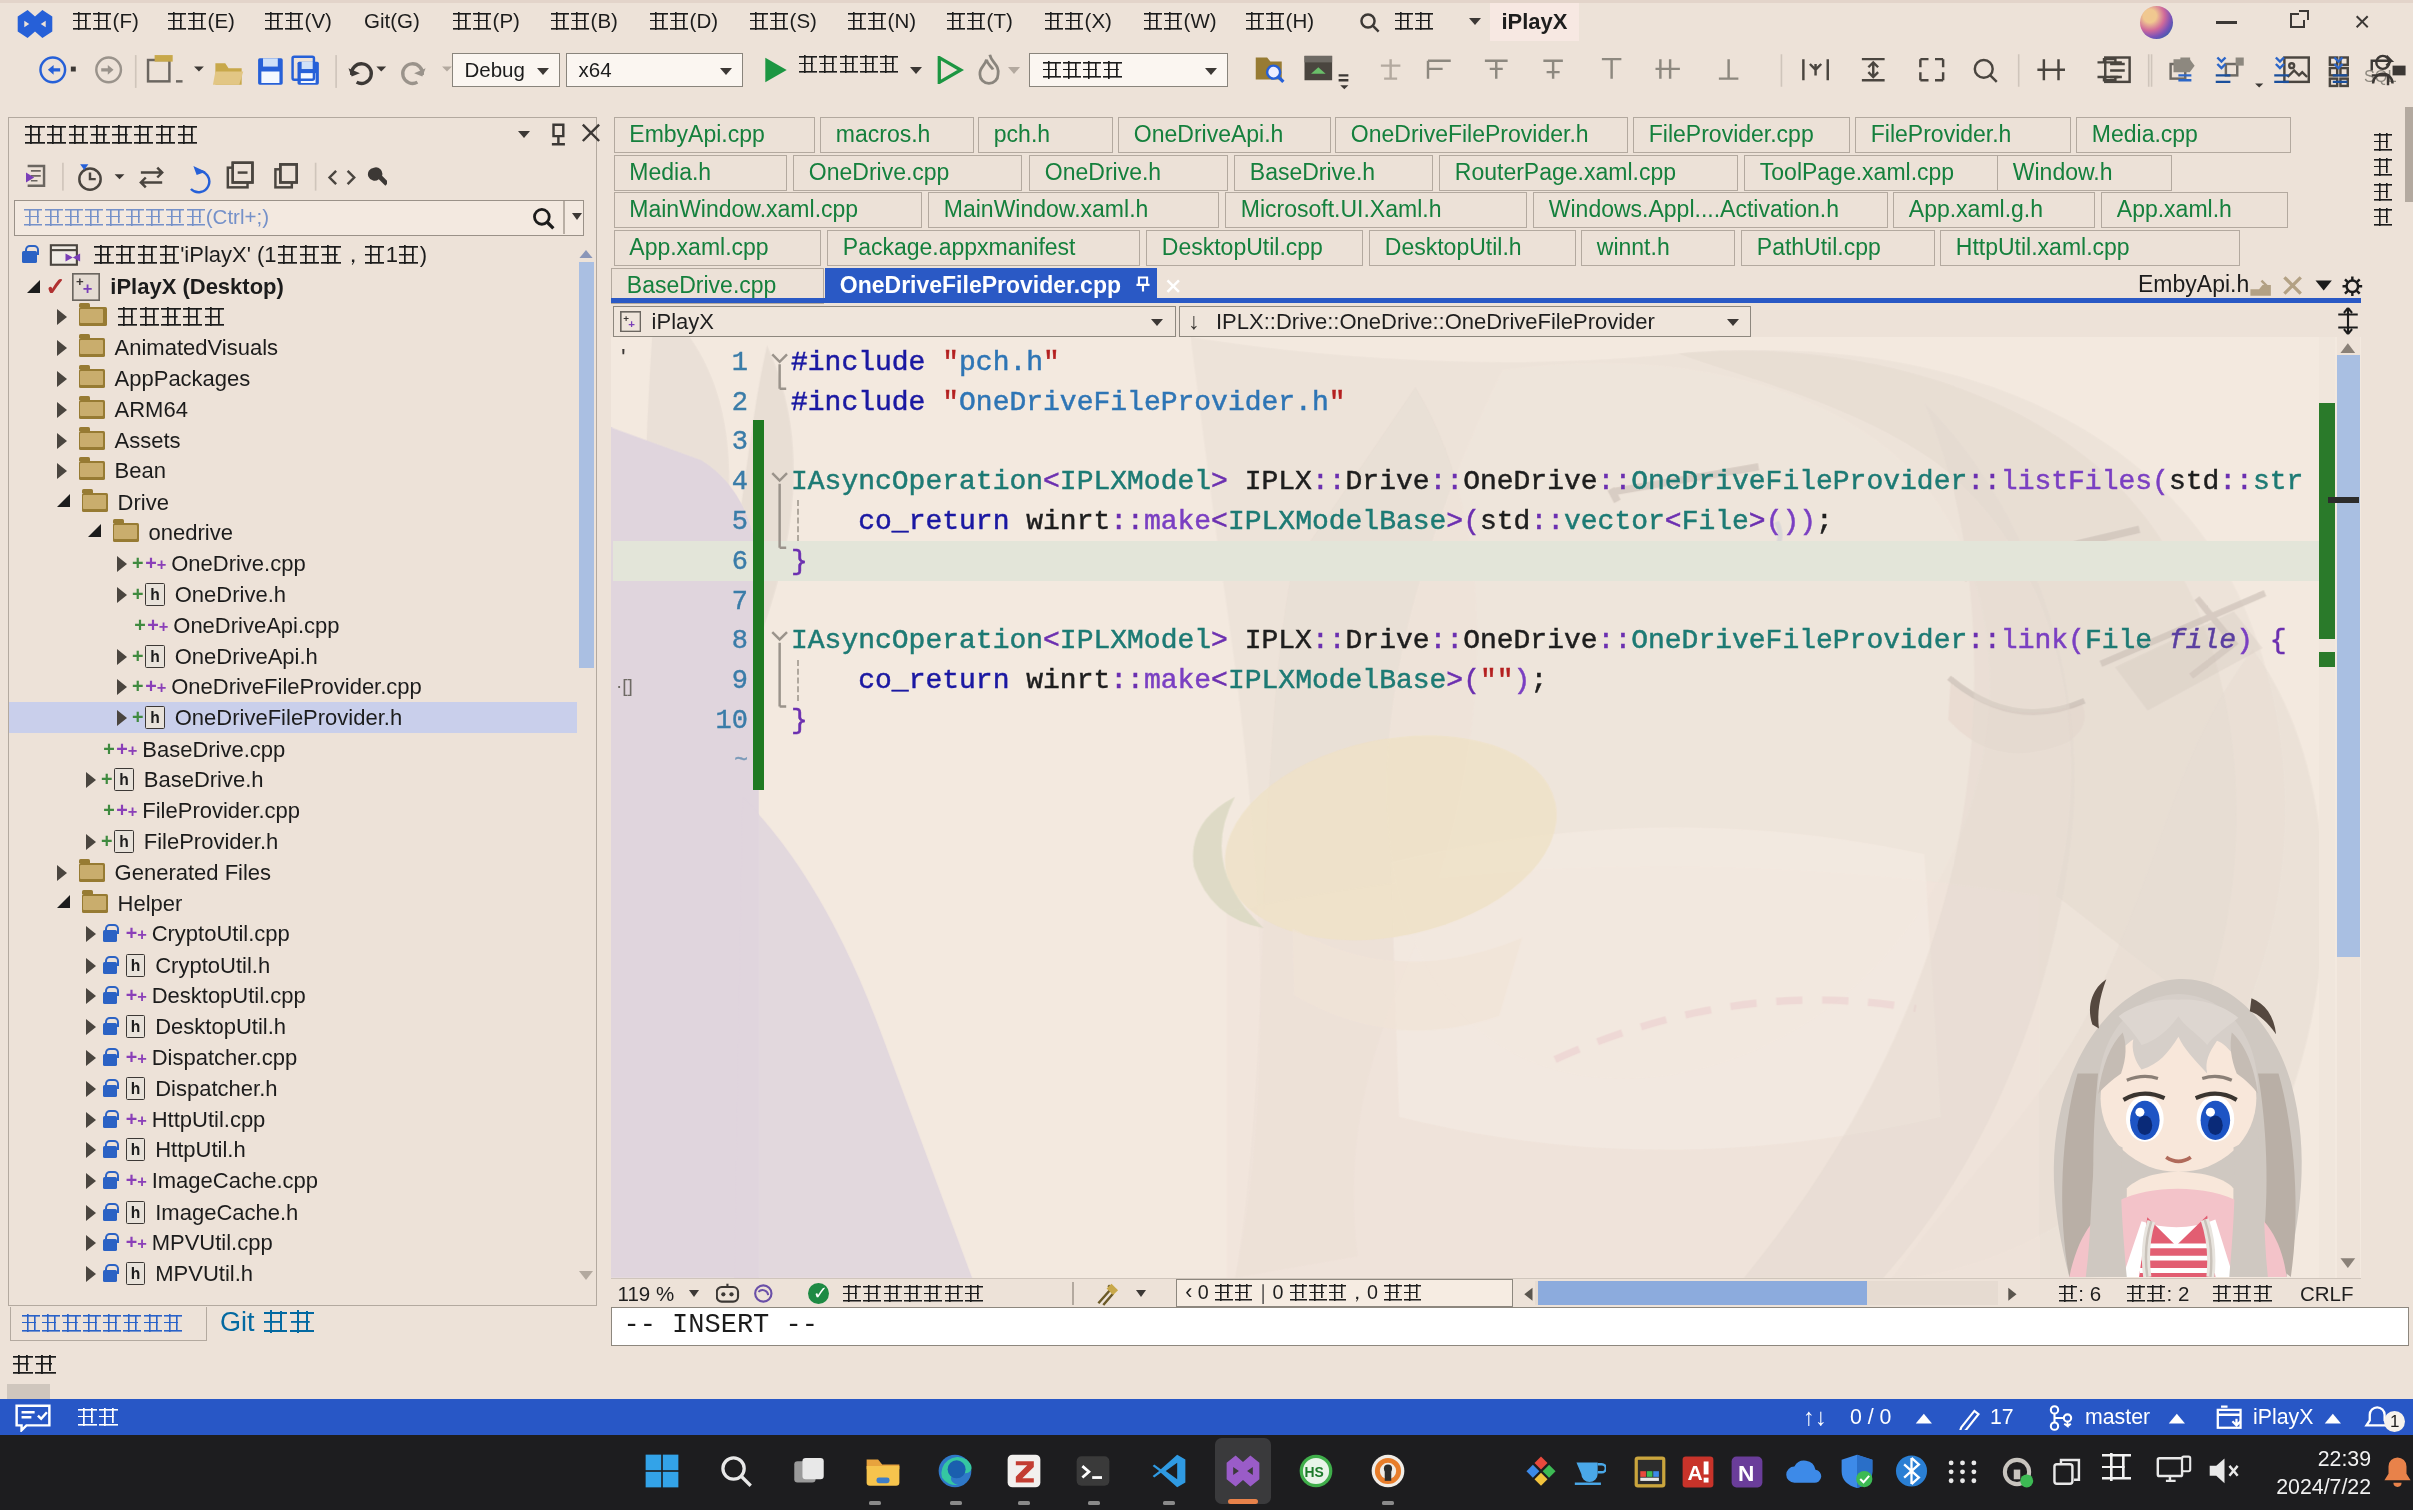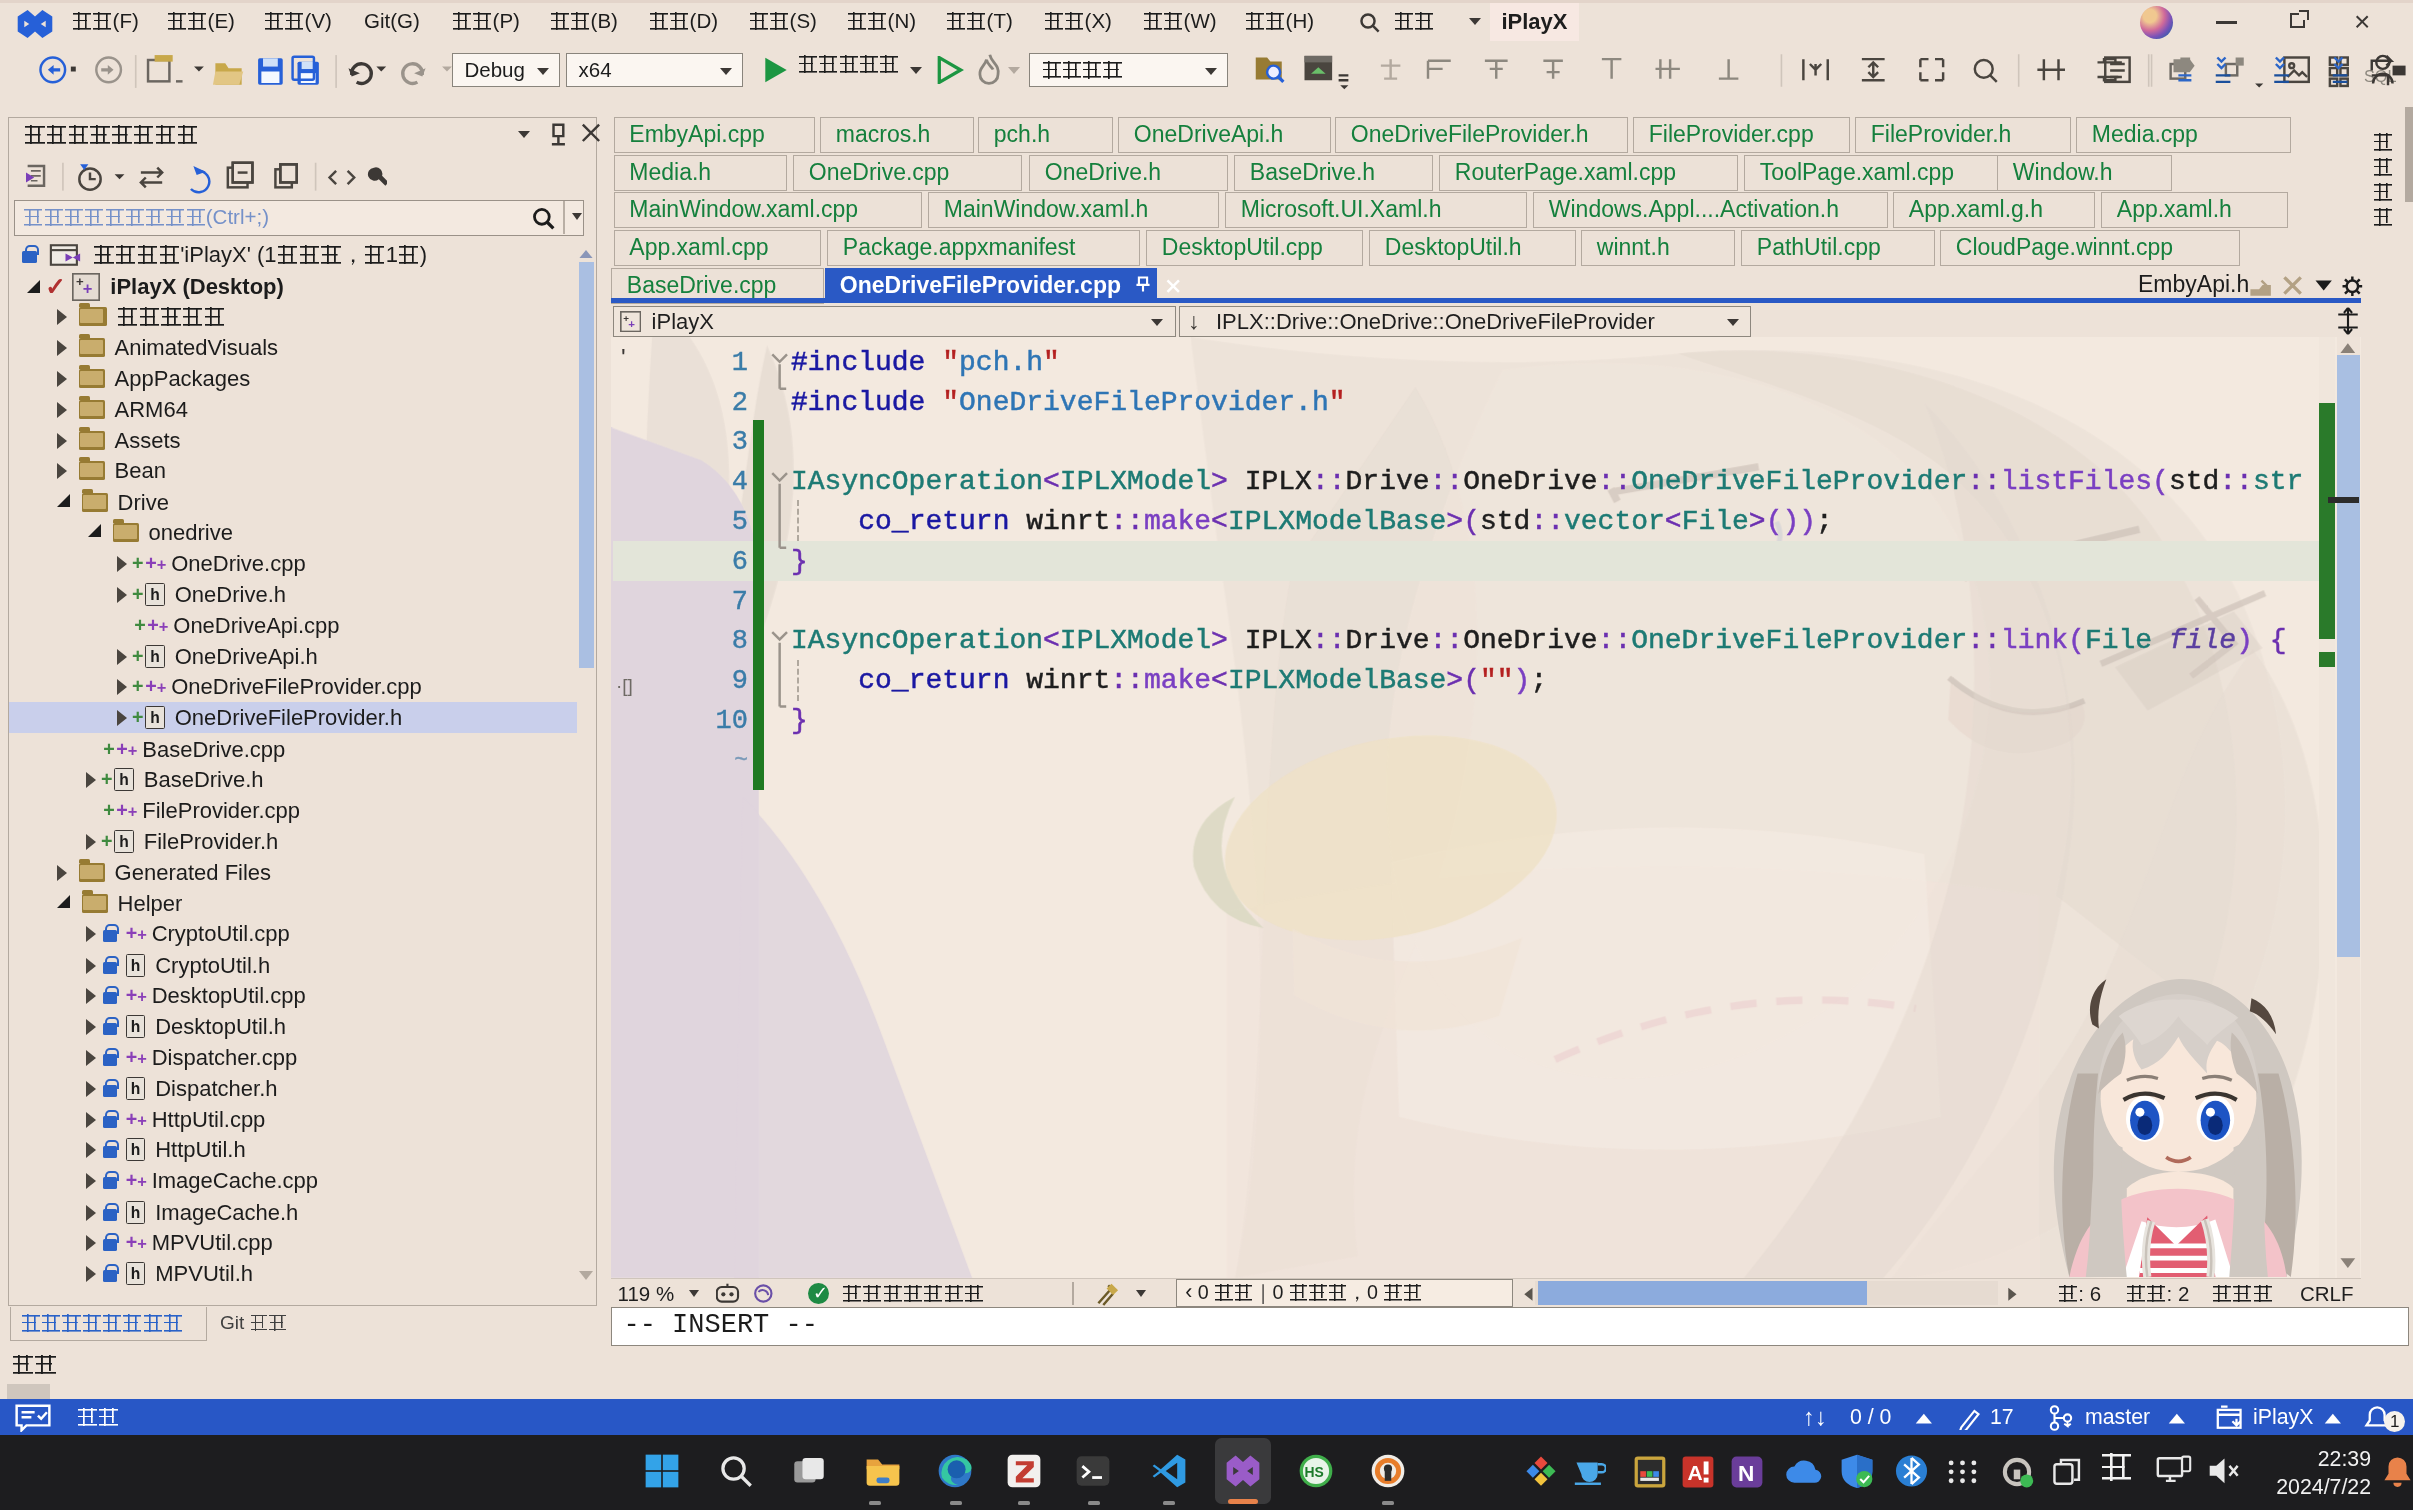--- a/index.html
+++ b/index.html
@@ -289,21 +289,21 @@
 <div class="tr" style="top:1079px;left:77px"><span class="ca"></span><span class="lock"></span><span class="hdoc">h</span>ImageCache.h</div>
 <div class="tr" style="top:1109px;left:77px"><span class="ca"></span><span class="lock"></span><span class="pp">+<small>+</small></span>MPVUtil.cpp</div>
 <div class="tr" style="top:1140px;left:77px"><span class="ca"></span><span class="lock"></span><span class="hdoc">h</span>MPVUtil.h</div>
 <svg class="a" style="left:568px;top:127px" width="18" height="18" viewBox="0 0 22 22">
       <path d="M3 16 l8-10 8 10 z" fill="#8a96b8"></path>
     </svg>
 <div class="a" style="left:570px;top:144px;width:14.8px;height:406px;background:#aabfe2"></div>
 <span class="dar" style="left:570px;top:1153px;border-top-color:#b3a99f;border-left-width:7.4px;border-right-width:7.4px;border-top-width:9px"></span>
 </div>
 <div class="a" style="left:9.9px;top:1307px;width:197px;height:34px;background:#ede2d8;border:1.6px solid #b3a99f;border-top:none;color:#2a62c8;font-size:20.5px;line-height:31px;padding-left:9.9px"><i class="cj"></i><i class="cj"></i><i class="cj"></i><i class="cj"></i><i class="cj"></i><i class="cj"></i><i class="cj"></i><i class="cj"></i></div>
-<div class="a" style="left:220px;top:1307px;height:34px;color:#404040;font-size:19px;line-height:31px">Git <i class="cj"></i><i class="cj"></i></div>
+<div class="a" style="left:220px;top:1307px;height:34px;color:#0369a1;font-size:27px;line-height:31px">Git <i class="cj"></i><i class="cj"></i></div>
 <div class="a" style="left:11.5px;top:1351px;font-size:23px;color:#1c1c1c"><i class="cj"></i><i class="cj"></i></div>
 <div class="a" style="left:7.4px;top:1384px;width:43px;height:14.8px;background:#cfc6bd"></div>
 
 <div class="a" id="editor" style="left:611px;top:107px;width:1750px;height:1240px;background:#ede2d8">
 
 <div class="tb" style="left:2.5px;top:9.9px;width:201px">EmbyApi.cpp</div>
 <div class="tb" style="left:209px;top:9.9px;width:154px">macros.h</div>
 <div class="tb" style="left:367px;top:9.9px;width:135px">pch.h</div>
 <div class="tb" style="left:507px;top:9.9px;width:213px">OneDriveApi.h</div>
 <div class="tb" style="left:724px;top:9.9px;width:293px">OneDriveFileProvider.h</div>
@@ -322,21 +322,21 @@
 <div class="tb" style="left:614px;top:85px;width:302px">Microsoft.UI.Xaml.h</div>
 <div class="tb" style="left:922px;top:85px;width:355px">Windows.Appl....Activation.h</div>
 <div class="tb" style="left:1282px;top:85px;width:202px">App.xaml.g.h</div>
 <div class="tb" style="left:1490px;top:85px;width:187px">App.xaml.h</div>
 <div class="tb" style="left:2.5px;top:123px;width:207px">App.xaml.cpp</div>
 <div class="tb" style="left:216px;top:123px;width:313px">Package.appxmanifest</div>
 <div class="tb" style="left:535px;top:123px;width:217px">DesktopUtil.cpp</div>
 <div class="tb" style="left:758px;top:123px;width:207px">DesktopUtil.h</div>
 <div class="tb" style="left:970px;top:123px;width:154px">winnt.h</div>
 <div class="tb" style="left:1130px;top:123px;width:194px">PathUtil.cpp</div>
-<div class="tb" style="left:1329px;top:123px;width:300px">CloudPage.winnt.cpp</div>
+<div class="tb" style="left:1329px;top:123px;width:300px">HttpUtil.xaml.cpp</div>
 <div class="tb" style="left:0;top:161px;width:213px">BaseDrive.cpp</div>
 <div class="a" style="left:214px;top:161px;width:332px;height:35px;background:#2a59c5;color:#fff;font-size:23px;font-weight:bold;line-height:34px;padding-left:14.8px;white-space:nowrap">OneDriveFileProvider.cpp<svg style="margin-left:13px;vertical-align:-1.6px" width="18" height="19.7" viewBox="0 0 22 24">
         <path d="M6 3 h10 v9 h-10 z M11 12 v8 M3 12 h16" stroke="#fff" stroke-width="2.6" fill="none"></path>
       </svg><svg style="margin-left:13px;vertical-align:-1.6px" width="16.4" height="16.4" viewBox="0 0 20 20">
         <path d="M3 3 l14 14 M17 3 l-14 14" stroke="#fff" stroke-width="3"></path>
       </svg></div>
 <span class="a" style="left:1527px;top:164px;font-size:23px;color:#1c1c1c">EmbyApi.h</span>
 <svg class="a" style="left:1639px;top:167px" width="131" height="24.6" viewBox="0 0 160 30">
       <path d="M2 20 h10 l4-5 h8 v10 h-22 z M14 8 l8 8" stroke="#b3a184" stroke-width="3" fill="#b3a184"></path>
       <path d="M42 4 l20 20 M62 4 l-20 20" stroke="#b3a184" stroke-width="4"></path>

